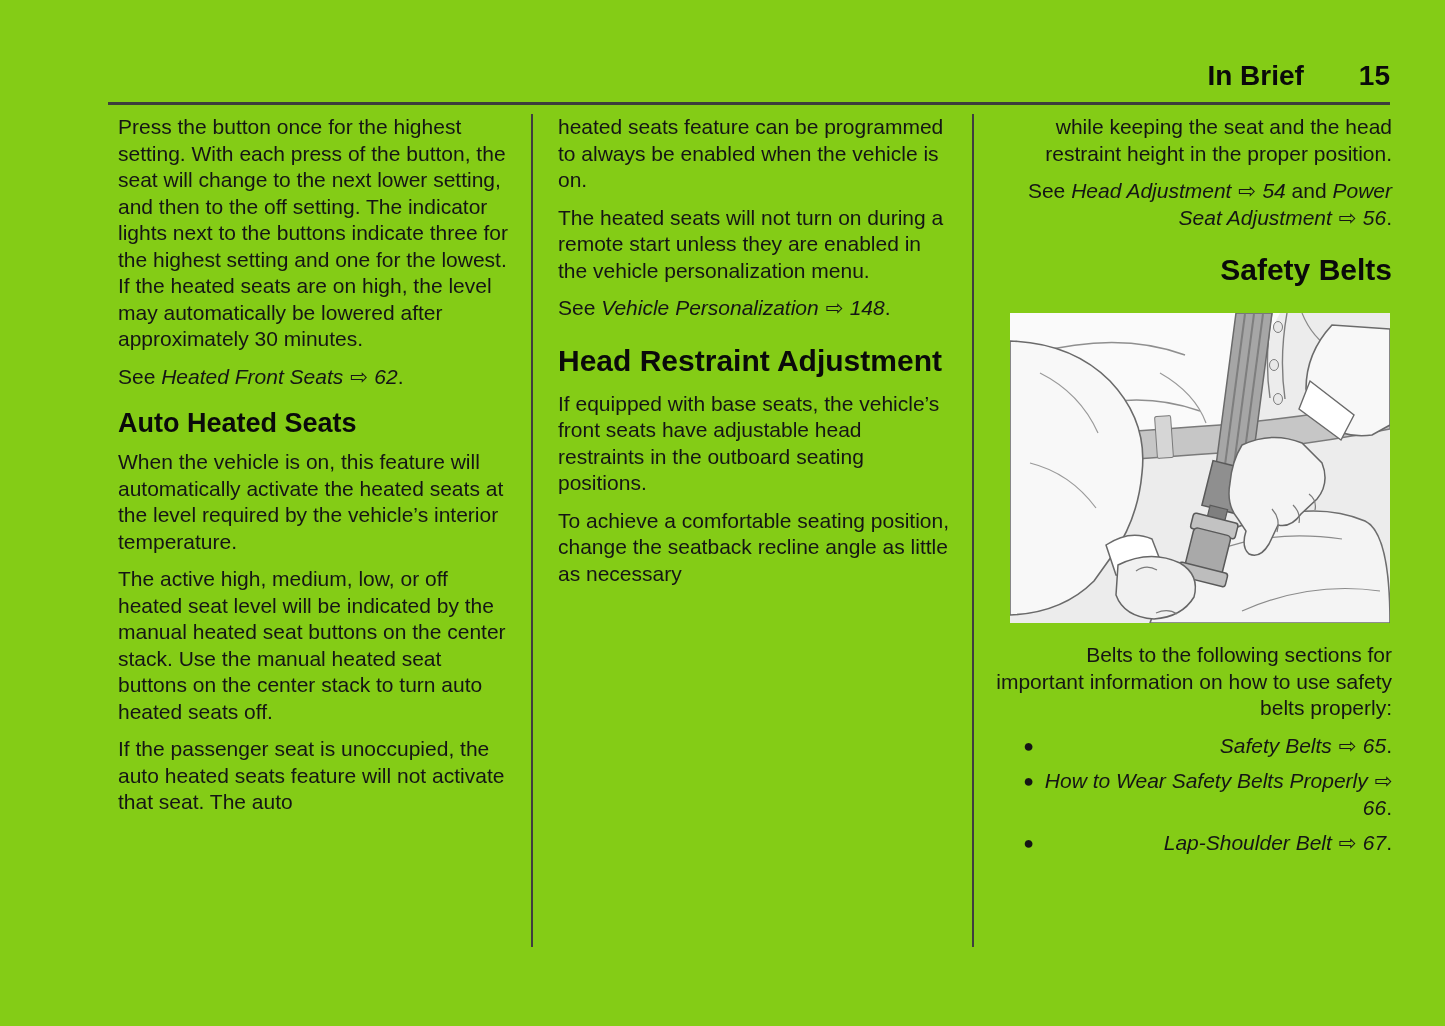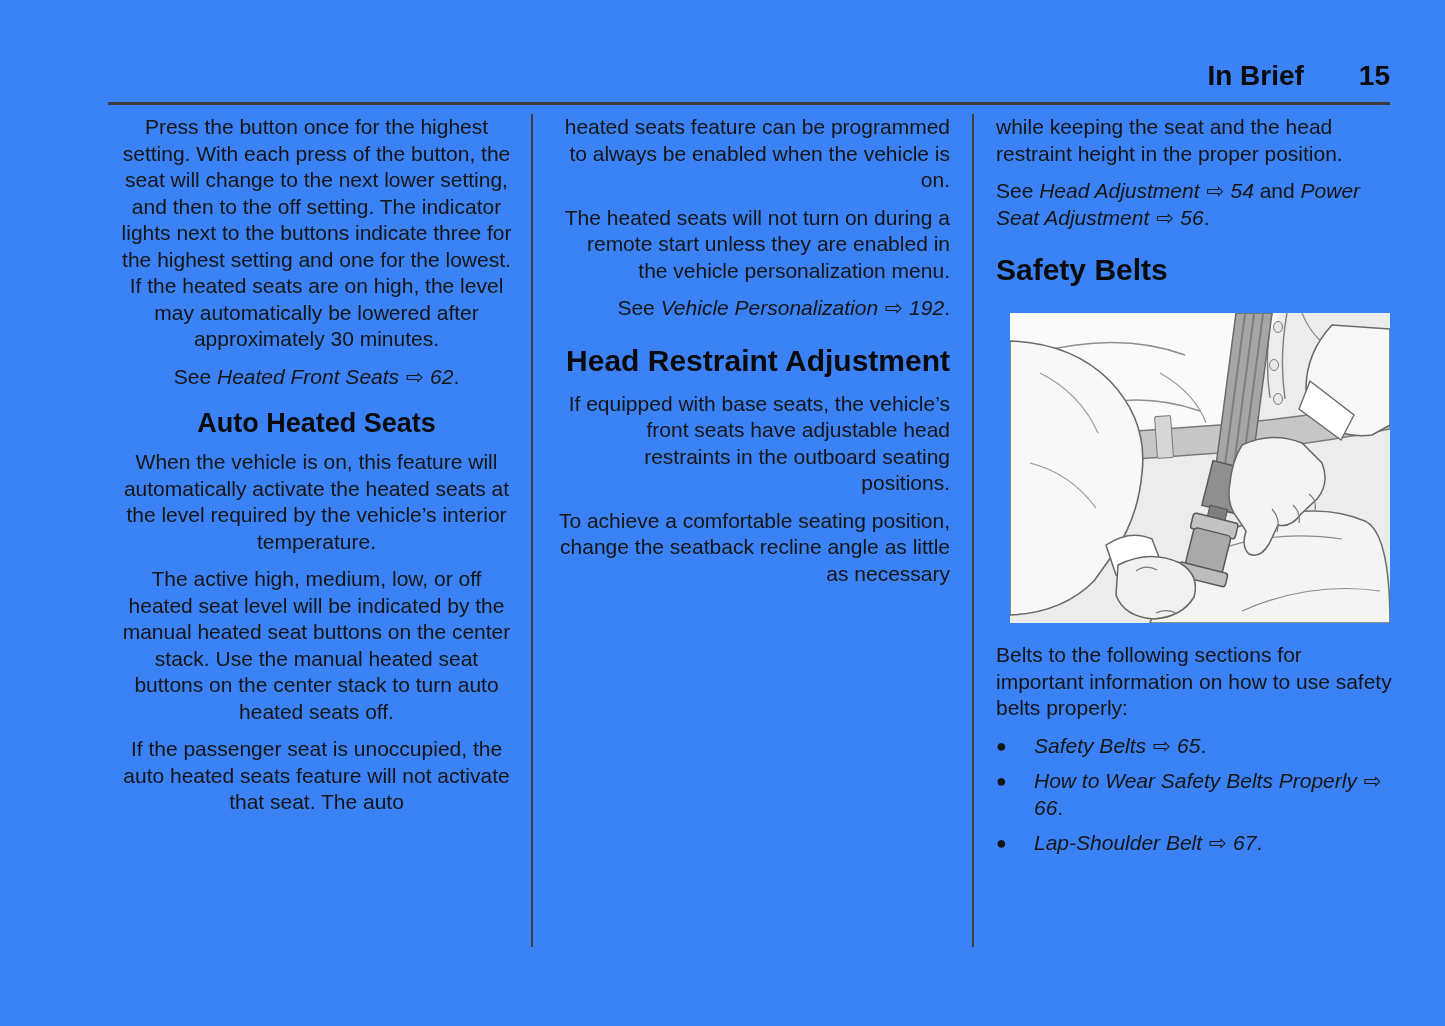--- a/index.html
+++ b/index.html
@@ -1,34 +1,34 @@
 <!DOCTYPE html>
 <html><head>
 <meta charset="utf-8">
 <style>
   html,body { margin:0; padding:0; background:#ffffff; }
   .page {
-    position:relative; width:1445px; height:1026px; background:#3b82f6;
+    position:relative; width:1445px; height:1026px; background:#84cc16;
     font-family:"Liberation Sans","DejaVu Sans",sans-serif; color:#111;
     overflow:hidden;
   }
   .header {
     position:absolute; top:60px; left:108px; width:1282px;
     display:flex; justify-content:flex-end; align-items:baseline; gap:55px;
     font-size:28px; font-weight:bold; color:#0a0a0a;
   }
   .rule {
     position:absolute; top:102px; left:108px; width:1282px; height:0;
     border-top:3px solid #3d3d3d;
   }
   .columns { position:absolute; top:114px; left:118px; display:flex; }
   .col { font-size:21px; line-height:26.5px; color:#151515; }
-  .col-1 { width:397px; padding-right:16px; border-right:2px solid #3f3f3f; height:833px;text-align:center; }
-  .col-2 { width:392px; padding-left:25px; padding-right:22px; border-right:2px solid #3f3f3f; height:833px;text-align:right; }
-  .col-3 { width:396px; padding-left:22px; }
+  .col-1 { width:397px; padding-right:16px; border-right:2px solid #3f3f3f; height:833px; }
+  .col-2 { width:392px; padding-left:25px; padding-right:22px; border-right:2px solid #3f3f3f; height:833px; }
+  .col-3 { width:396px; padding-left:22px;text-align:right; }
   .col p { margin:0 0 11px 0; }
   .it { font-style:italic; }
   .arrow { font-style:normal; font-family:"DejaVu Sans",sans-serif; }
   h3.sub { font-size:27px; line-height:29px; margin:19px 0 11px 0; color:#0a0a0a; }
   h2.big { font-size:30px; line-height:35px; margin:21px 0 13px 0; color:#0a0a0a; }
   .figure { display:block; margin:26px 0 19px 14px; }
   .list { margin-top:2px; }
   .li { display:flex; margin-bottom:9px; }
   .li .bullet { flex:none; width:38px; font-size:18px; line-height:26.5px; }
   .li .li-text { flex:1; }
@@ -51,21 +51,21 @@
       <p><span>See </span><span class="it">Heated Front Seats</span><span class="arrow"> ⇨ </span><span class="it">62</span><span>.</span></p>
       <h3 class="sub">Auto Heated Seats</h3>
       <p>When the vehicle is on, this feature will automatically activate the heated seats at the level required by the vehicle’s interior temperature.</p>
       <p>The active high, medium, low, or off heated seat level will be indicated by the manual heated seat buttons on the center stack. Use the manual heated seat buttons on the center stack to turn auto heated seats off.</p>
       <p>If the passenger seat is unoccupied, the auto heated seats feature will not activate that seat. The auto</p>
     </div>
 
     <div class="col col-2">
       <p>heated seats feature can be programmed to always be enabled when the vehicle is on.</p>
       <p>The heated seats will not turn on during a remote start unless they are enabled in the vehicle personalization menu.</p>
-      <p><span>See </span><span class="it">Vehicle Personalization</span><span class="arrow"> ⇨ </span><span class="it">192</span><span>.</span></p>
+      <p><span>See </span><span class="it">Vehicle Personalization</span><span class="arrow"> ⇨ </span><span class="it">148</span><span>.</span></p>
       <h2 class="big">Head Restraint Adjustment</h2>
       <p>If equipped with base seats, the vehicle’s front seats have adjustable head restraints in the outboard seating positions.</p>
       <p>To achieve a comfortable seating position, change the seatback recline angle as little as necessary</p>
     </div>
 
     <div class="col col-3">
       <p>while keeping the seat and the head restraint height in the proper position.</p>
       <p><span>See </span><span class="it">Head Adjustment</span><span class="arrow"> ⇨ </span><span class="it">54</span><span> and </span><span class="it">Power Seat Adjustment</span><span class="arrow"> ⇨ </span><span class="it">56</span><span>.</span></p>
       <h2 class="big">Safety Belts</h2>
 

